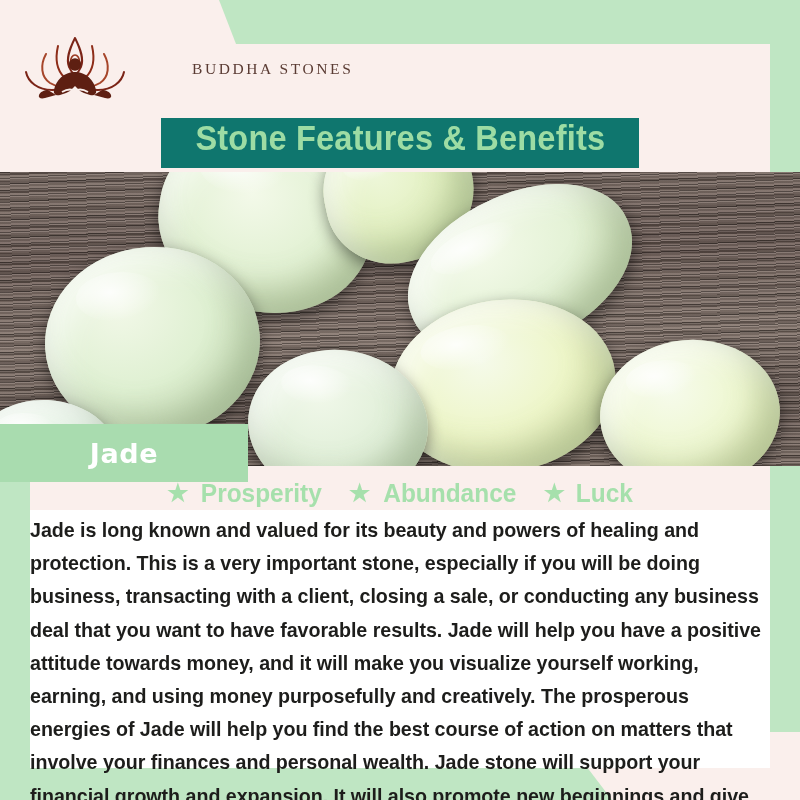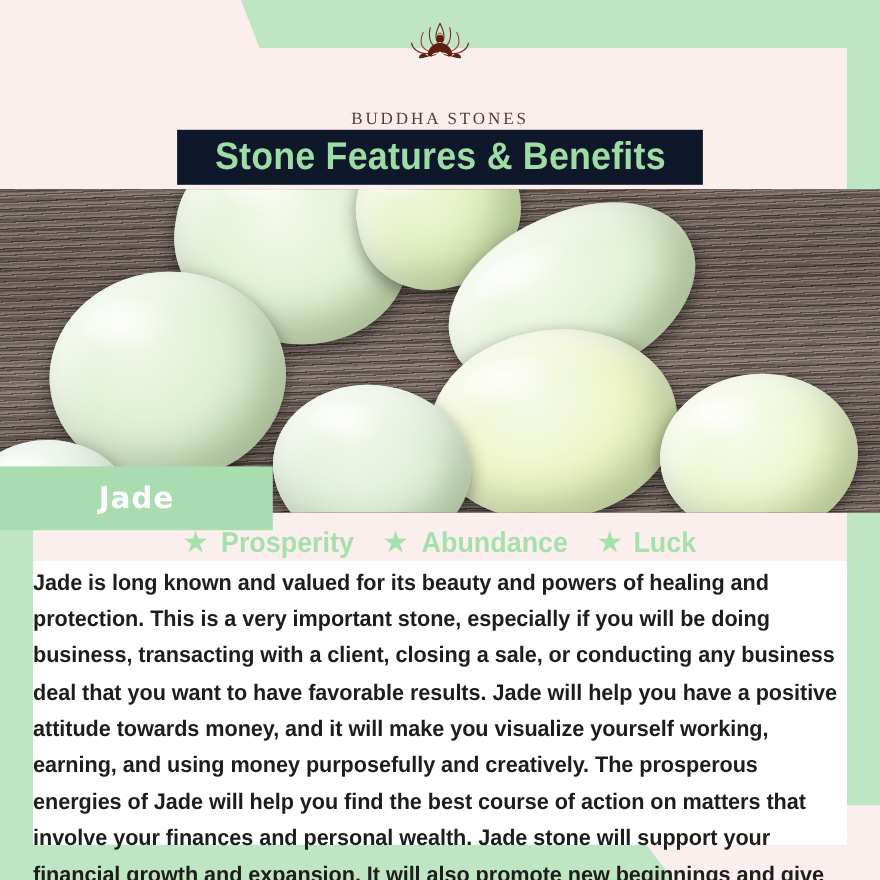--- a/index.html
+++ b/index.html
@@ -64,21 +64,21 @@
 
   
   .brand {
     position: absolute;
     top: 18px;
     left: 0;
     width: 800px;
     height: 100px;
     z-index: 4;
     display: flex;
-    flex-direction: column;
+    flex-direction: row;
     align-items: center;
     justify-content: flex-start;
     gap: 42px;
   }
   .brand-mark {
     width: 150px;
     height: 72px;
     display: block;
   }
   .brand-name {
@@ -90,24 +90,24 @@
     font-weight: 400;
   }
 
   
   .title-band {
     position: absolute;
     left: 161px;
     top: 118px;
     width: 478px;
     height: 50px;
-    background: #0f172a;
+    background: #0f766e;
     z-index: 5;
     display: flex;
-    align-items: center;
+    align-items: flex-start;
     justify-content: center;
   }
   .title-text {
     font-family: "Liberation Sans Narrow", "Liberation Sans", sans-serif;
     font-weight: bold;
     font-size: 35px;
     color: #9ddca4;
     letter-spacing: 0.2px;
     transform: scaleX(0.93);
     white-space: nowrap;

